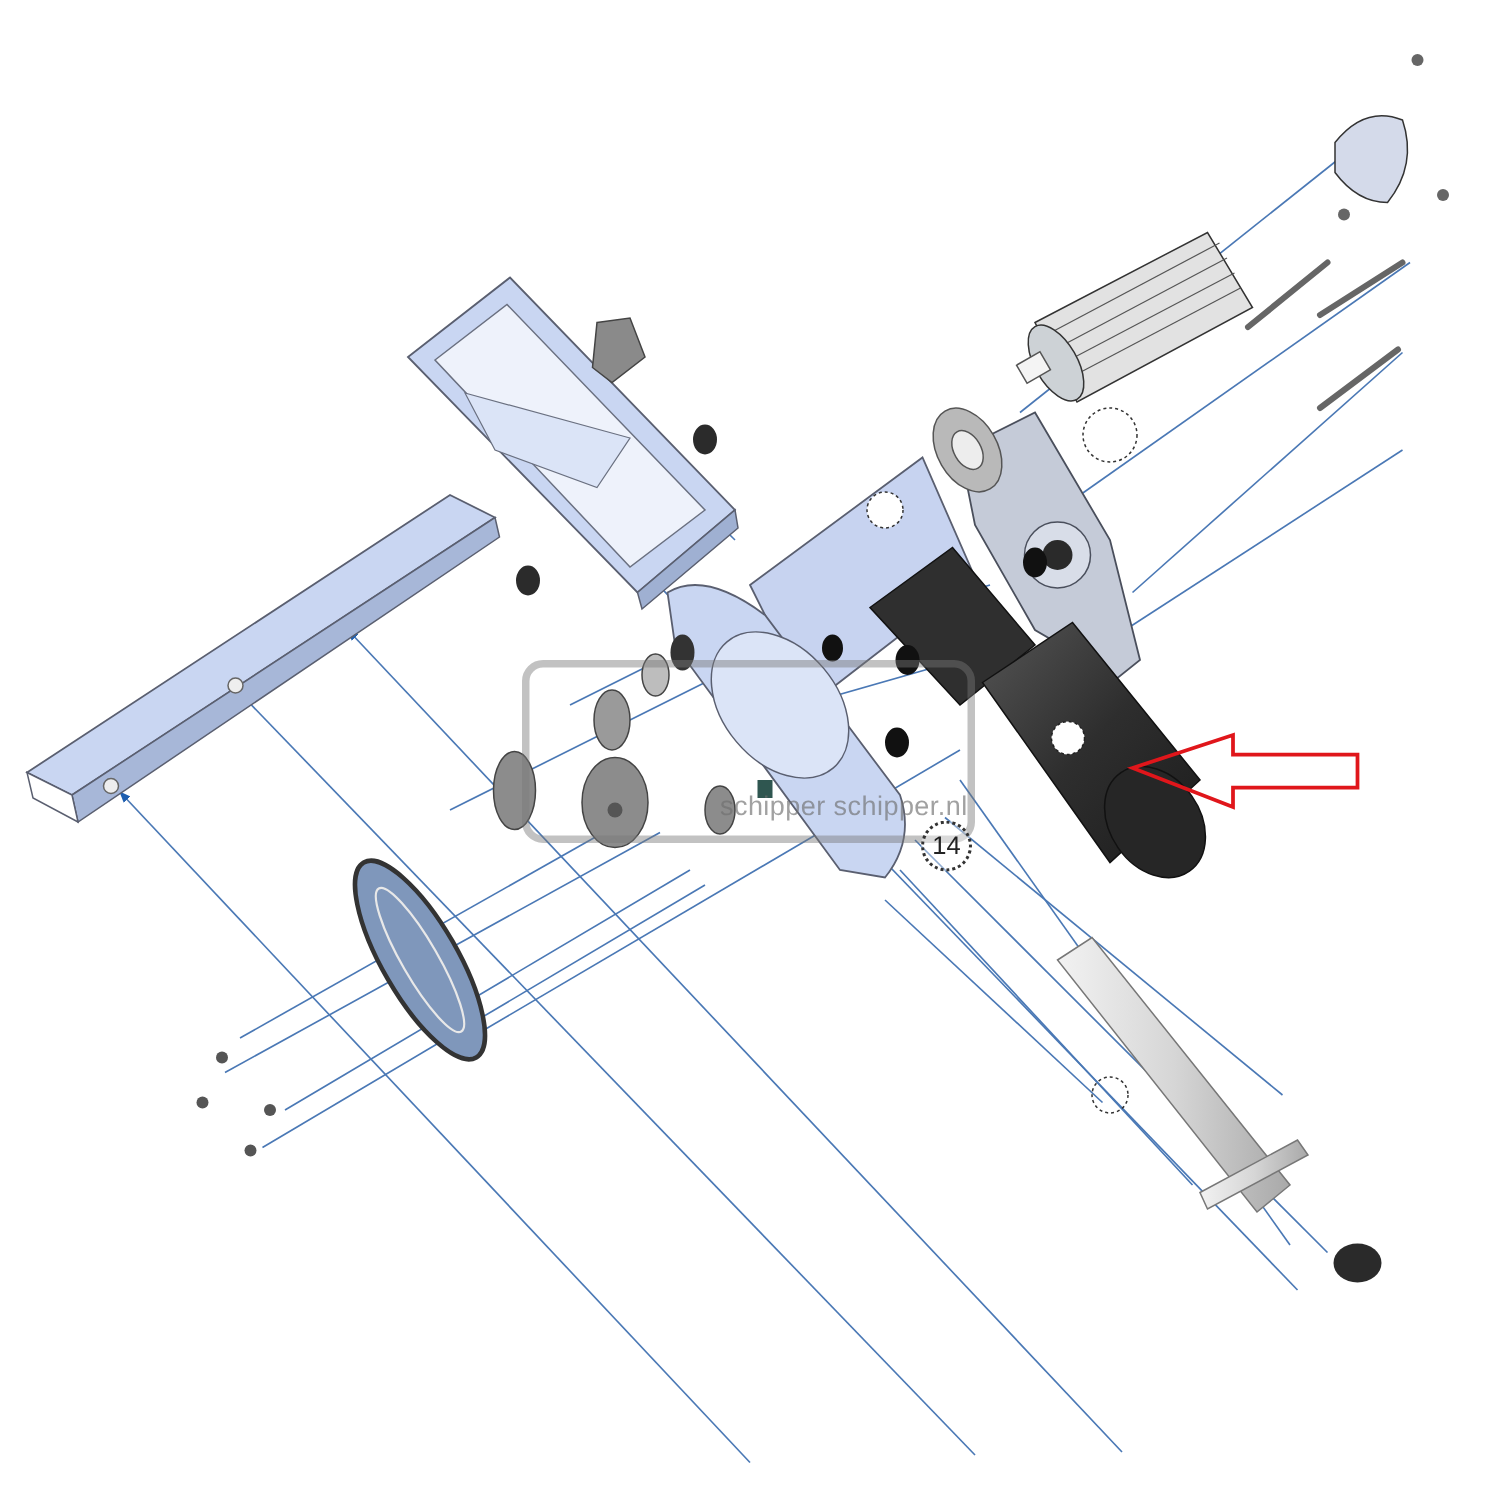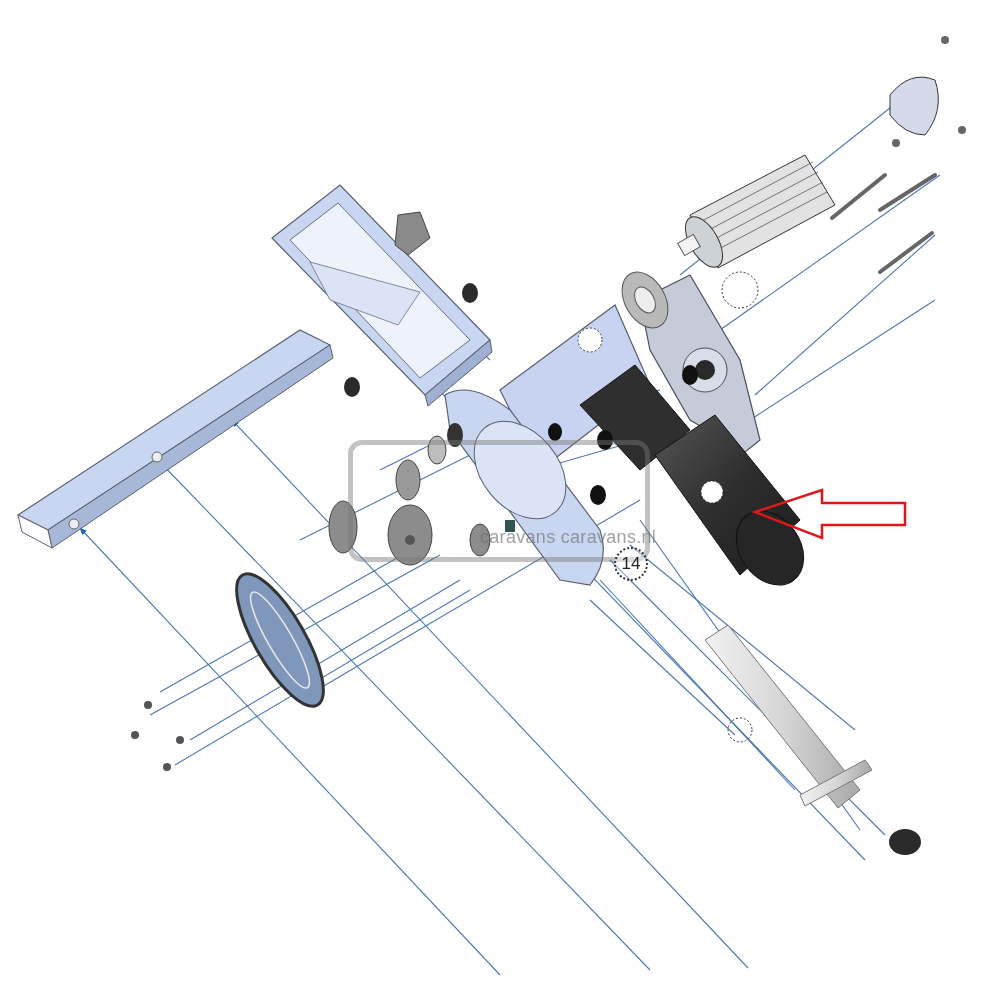--- a/index.html
+++ b/index.html
@@ -170,14 +170,14 @@
   <g>
     <ellipse cx="905" cy="842" rx="16" ry="13" fill="#2a2a2a"></ellipse>
   </g>
 
   <g>
     <polygon points="755,512 822,490 822,503 905,503 905,525 822,525 822,538" fill="none" stroke="#e0161b" stroke-width="2.5" stroke-linejoin="miter"></polygon>
   </g>
 </svg>
 
 <div class="watermark-frame"></div>
-<div class="watermark-text">caravans caravans.nl</div>
+<div class="watermark-text">schipper schipper.nl</div>
 <div class="callout">14</div>
 
 </body></html>

